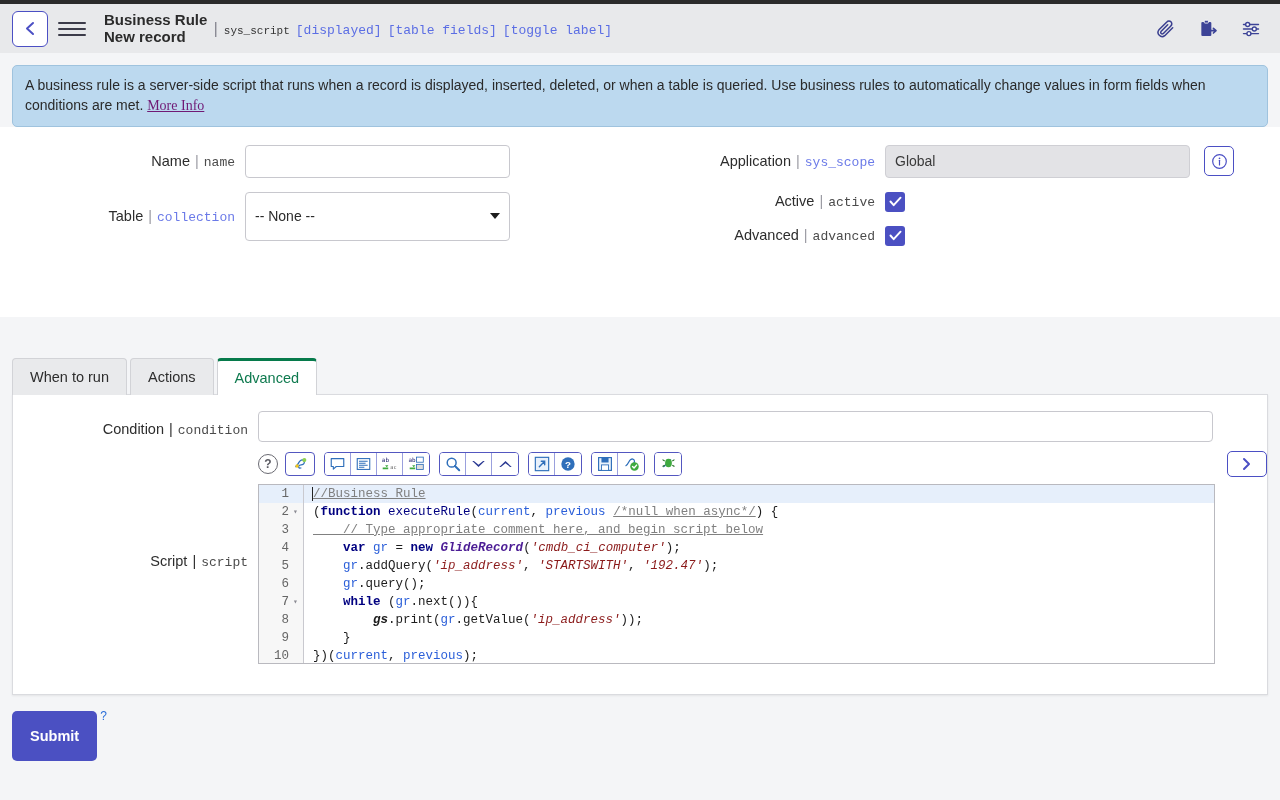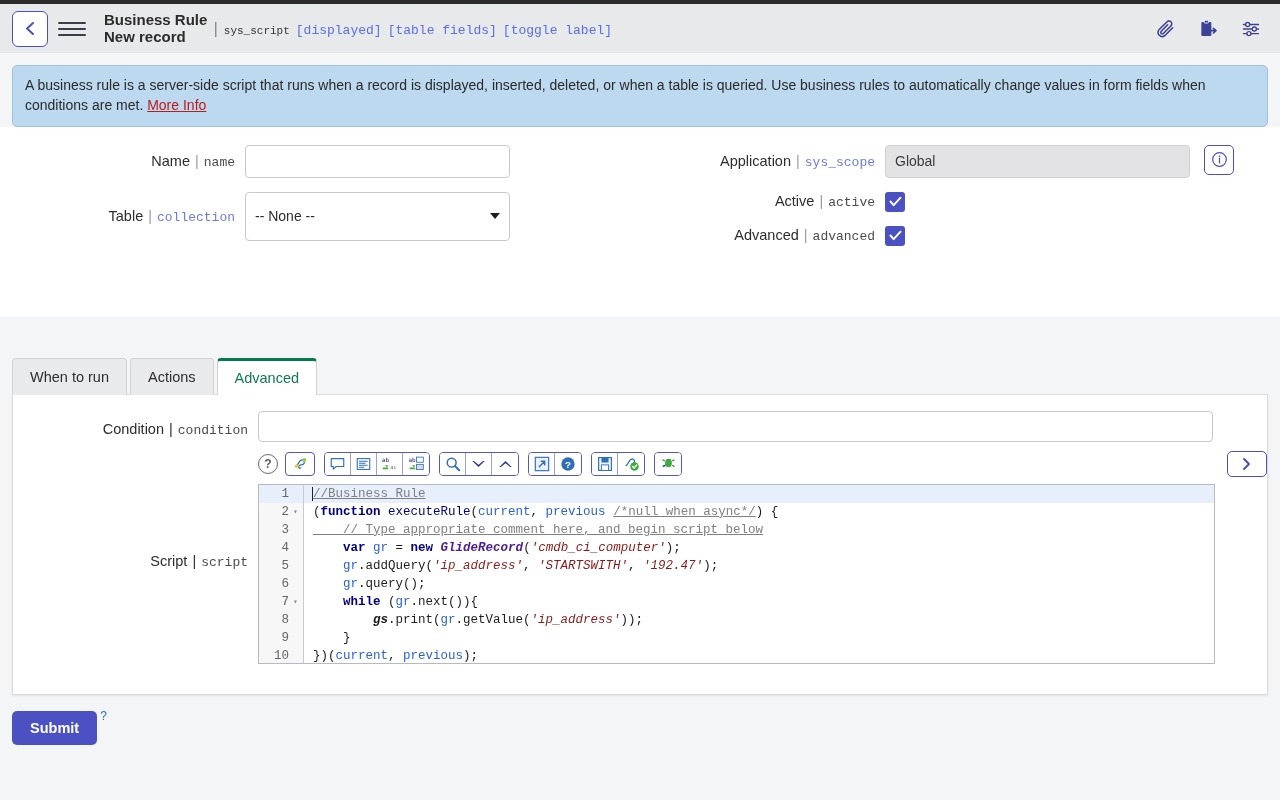--- a/index.html
+++ b/index.html
@@ -55,21 +55,21 @@
     margin-left:auto; display:flex; align-items:center; gap:22px; padding-right:6px;
   }
   .hicon { cursor:pointer; display:flex; align-items:center; justify-content:center; }
 
   
   #banner-wrap { padding:12px 12px 0 12px; }
   #banner {
     background:#bcd9ef; border:1px solid #9fc3de; border-radius:5px;
     padding:10px 12px; font-size:14px; color:#2a2a2a; line-height:1.42;
   }
-  #banner a { color:#b91c1c; text-decoration:underline; cursor:pointer; }
+  #banner a { color:#701a75; text-decoration:underline; cursor:pointer;font-family:Liberation Serif, serif; }
 
   
   #form-top {
     background:#ffffff;
     padding:18px 0 0 0;
     height:190px;
   }
   .form-grid { display:flex; }
   .col { width:50%; }
   .frow {
@@ -77,21 +77,21 @@
     padding-right:16px;
   }
   .flabel {
     width:245px; text-align:right; padding-right:10px;
     font-size:14.5px; color:#2d2d2d; white-space:nowrap;
     display:flex; justify-content:flex-end; align-items:baseline; gap:5px;
   }
   .flabel .sep { color:#9a9aa2; font-weight:300; }
   .fldname { font-family:"Liberation Mono", monospace; font-size:13px; color:#4b4b4b; }
   .fldname.blue { color:#6b7ae8; }
-  .fctl { flex:1; display:flex; }
+  .fctl { flex:1; display:flex; align-items:center; }
   input.txt {
     width:265px; height:33px; border:1px solid #c8c8ce; border-radius:4px;
     padding:4px 9px; font-family:"Liberation Sans", sans-serif; font-size:14px;
     background:#fff; color:#2b2b2b; outline:none;
   }
   input.txt.ro { background:#e3e3e6; border-color:#cfcfd4; color:#3a3a3a; width:305px; }
   .selwrap { position:relative; width:265px; }
   select.sel {
     width:100%; height:49px; border:1px solid #c8c8ce; border-radius:4px;
     padding:4px 26px 4px 9px; font-size:14px; background:#fff; color:#2b2b2b;
@@ -199,21 +199,21 @@
   .str { color:#8b1a1a; font-style:italic; }
   .cls { color:#4c1d95; font-weight:bold; font-style:italic; }
   .gs  { color:#1a1a1a; font-weight:bold; font-style:italic; }
   .vr  { color:#2b5fd9; }
   .caret-blink { border-left:1.5px solid #222; margin-left:-1px; }
 
   
   #footer { padding:16px 12px 0 12px; display:flex; align-items:flex-start; }
   #submit-btn {
     background:#4b50c2; color:#fff; border:none; border-radius:5px;
-    padding:0 18px; height:34px; font-size:14.5px; font-weight:bold;
+    padding:0 18px; height:50px; font-size:14.5px; font-weight:bold;
     cursor:pointer; font-family:"Liberation Sans", sans-serif;
   }
   #submit-help {
     color:#2b6fd9; font-size:12px; margin-left:3px; margin-top:-2px; cursor:pointer;
   }
 </style>
 </head>
 <body>
 
 <div id="topstrip"></div>

